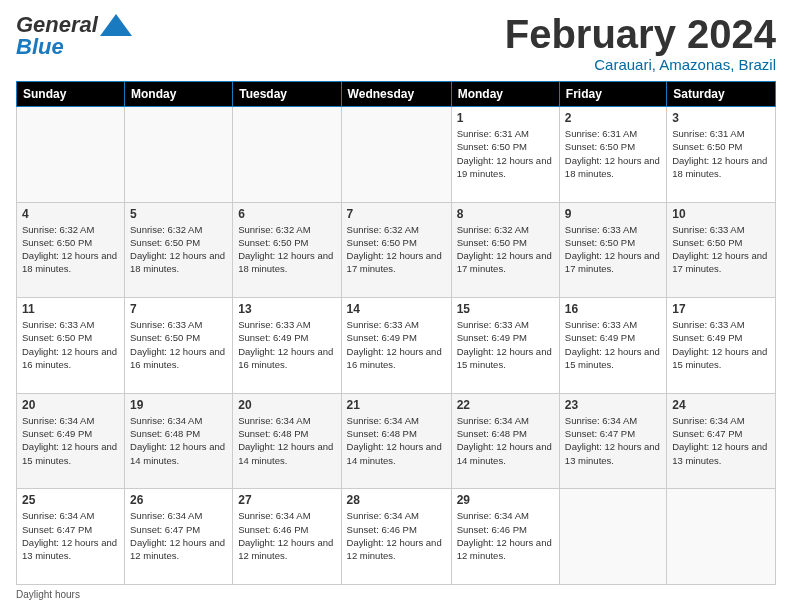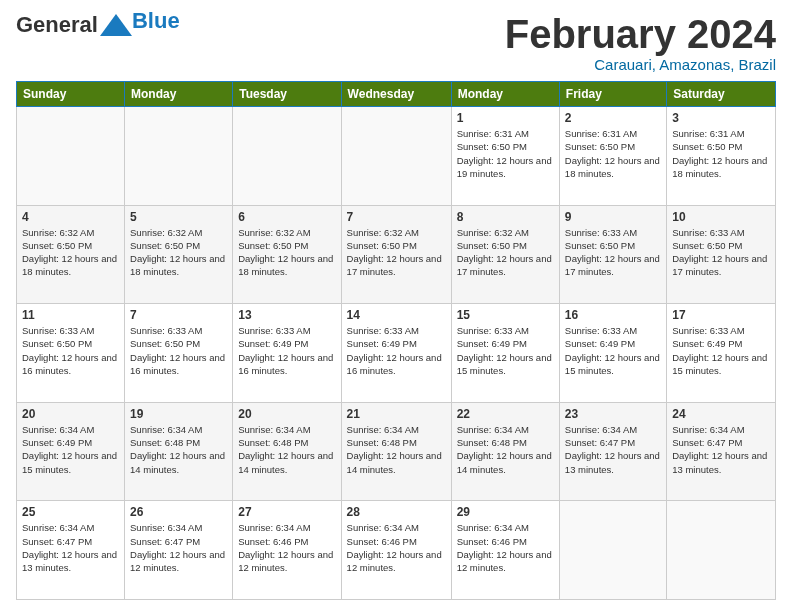--- a/index.html
+++ b/index.html
@@ -18,21 +18,23 @@
       flex-direction: column;
     }
     .header {
       display: flex;
       justify-content: space-between;
       align-items: flex-start;
       margin-bottom: 8px;
     }
     .logo {
       display: flex;
+      flex-direction: column;
       align-items: flex-start;
+      font-style: italic;
     }
     .title-block {
       text-align: right;
     }
     .cal-title {
       font-size: 40px;
       font-weight: bold;
       color: #333;
       line-height: 1.1;
     }
@@ -40,21 +42,21 @@
       font-size: 15px;
       color: #0369a1;
     }
     table {
       width: 100%;
       border-collapse: collapse;
       flex: 1;
       font-size: 10px;
     }
     thead th {
-      background-color: #4d7c0f;
+      background-color: #000000;
       color: #fff;
       padding: 5px 6px;
       text-align: left;
       font-size: 12px;
       font-weight: bold;
       border: 1px solid #1a7abf;
     }
     td {
       border: 1px solid #ccc;
       vertical-align: top;
@@ -306,13 +308,14 @@
             <div class="day-info" style="white-space: pre-line;">Sunrise: 6:34 AM
 Sunset: 6:46 PM
 Daylight: 12 hours and 12 minutes.</div>
           </td>
           <td class="empty"></td>
           <td class="empty"></td>
         </tr>
       </tbody>
   </table>
 
+  <div class="footer">Daylight hours</div>
 </div>
 
 </body></html>

